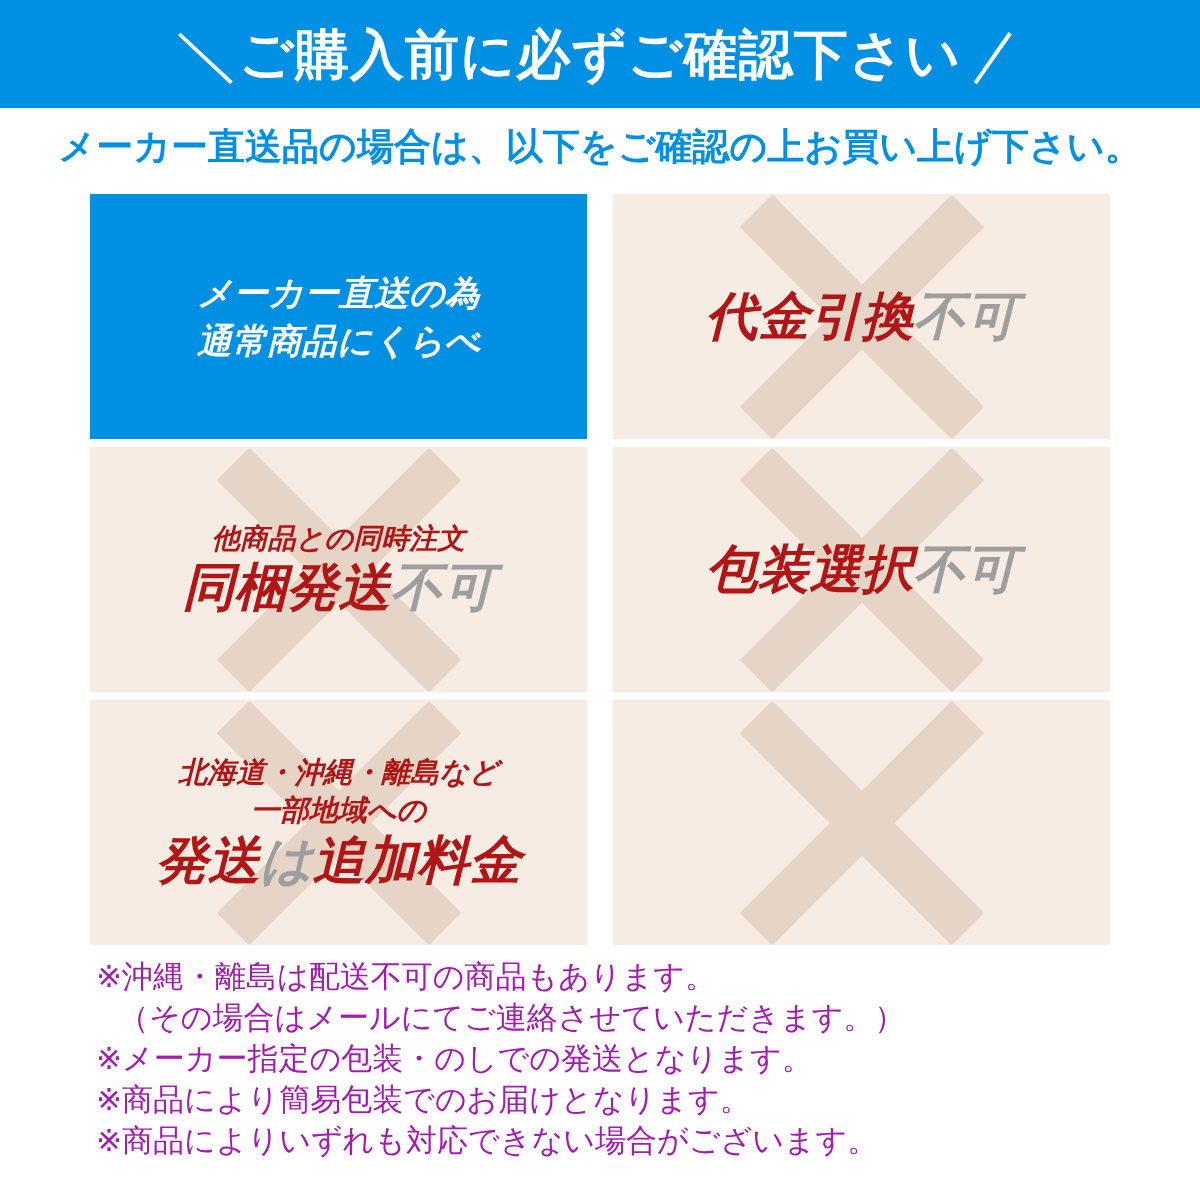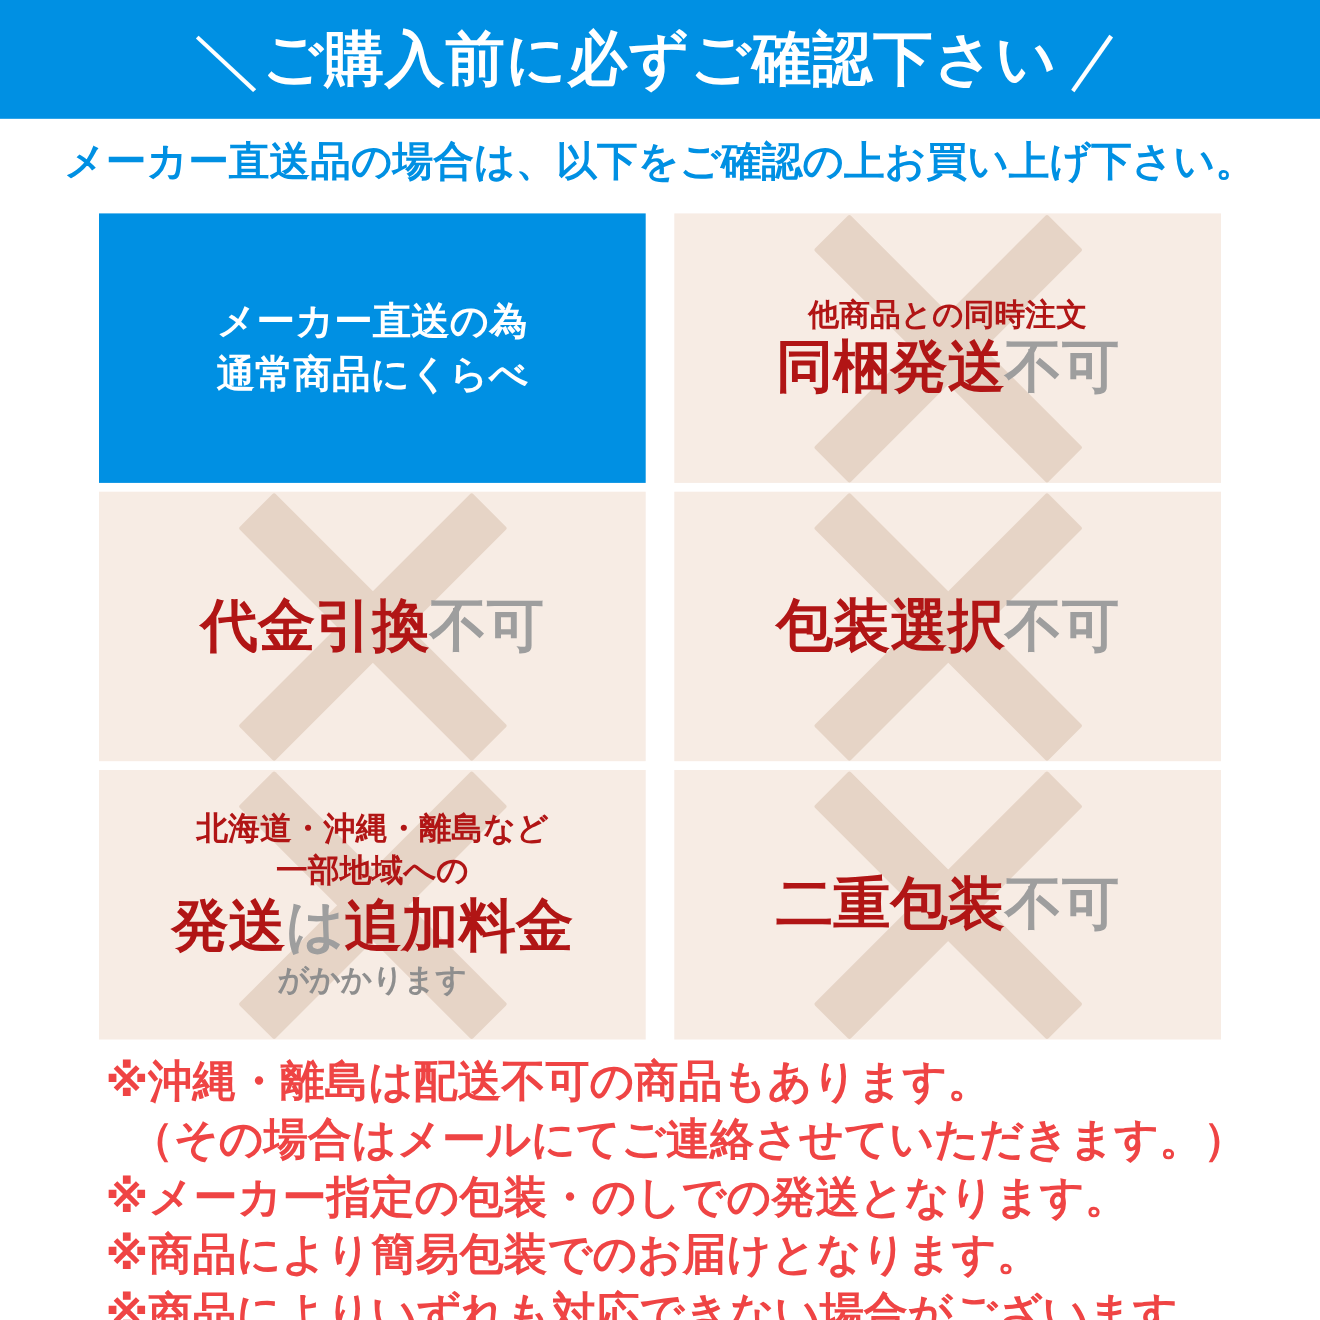--- a/index.html
+++ b/index.html
@@ -55,20 +55,21 @@
 
   
   .grid {
     width: 1020px;
     margin: 0 auto;
     display: grid;
     grid-template-columns: 497px 497px;
     grid-auto-rows: 245px;
     column-gap: 26px;
     row-gap: 8px;
+    font-style: italic;
   }
   .card {
     position: relative;
     background: #f7ece4;
     display: flex;
     flex-direction: column;
     align-items: center;
     justify-content: center;
     overflow: hidden;
     text-align: center;
@@ -145,23 +146,23 @@
   }
 
   
   .notes {
     width: 1020px;
     margin: 12px auto 0 auto;
     padding-left: 6px;
     box-sizing: border-box;
   }
   .note {
-    color: #ef4444;
-    font-size: 40px;
-    font-weight: 700;
+    color: #a21caf;
+    font-size: 31px;
+    font-weight: 400;
     line-height: 1.32;
     white-space: nowrap;
   }
   .note.indent {
     padding-left: 22px;
   }
 </style>
 </head>
 <body>
 
@@ -181,35 +182,35 @@
       <div class="t-white">通常商品にくらべ</div>
     </div>
   </div>
 
   <div class="card">
     <div class="xmark">
         <span class="a"></span>
         <span class="b"></span>
       </div>
     <div class="content">
+      <div class="t-big-red">
+        <span>代金引換</span><span class="t-gray">不可</span>
+      </div>
+    </div>
+  </div>
+
+  <div class="card">
+    <div class="xmark">
+        <span class="a"></span>
+        <span class="b"></span>
+      </div>
+    <div class="content">
       <div class="t-small-red">他商品との同時注文</div>
       <div class="t-big-red">
         <span>同梱発送</span><span class="t-gray">不可</span>
-      </div>
-    </div>
-  </div>
-
-  <div class="card">
-    <div class="xmark">
-        <span class="a"></span>
-        <span class="b"></span>
-      </div>
-    <div class="content">
-      <div class="t-big-red">
-        <span>代金引換</span><span class="t-gray">不可</span>
       </div>
     </div>
   </div>
 
   <div class="card">
     <div class="xmark">
         <span class="a"></span>
         <span class="b"></span>
       </div>
     <div class="content">
@@ -223,33 +224,29 @@
     <div class="xmark">
         <span class="a"></span>
         <span class="b"></span>
       </div>
     <div class="content">
       <div class="t-lead-small">北海道・沖縄・離島など</div>
       <div class="t-lead-small">一部地域への</div>
       <div class="t-big-red">
         <span>発送</span><span class="t-gray">は</span><span>追加料金</span>
       </div>
-      <div class="t-mid-gray">がかかります</div>
-    </div>
-  </div>
-
-  <div class="card">
-    <div class="xmark">
-        <span class="a"></span>
-        <span class="b"></span>
-      </div>
-    <div class="content">
-      <div class="t-big-red">
-        <span>二重包装</span><span class="t-gray">不可</span>
-      </div>
+    </div>
+  </div>
+
+  <div class="card">
+    <div class="xmark">
+        <span class="a"></span>
+        <span class="b"></span>
+      </div>
+    <div class="content">
     </div>
   </div>
 
 </div>
 
 <div class="notes">
   <div class="note">※沖縄・離島は配送不可の商品もあります。</div>
   <div class="note indent">（その場合はメールにてご連絡させていただきます。）</div>
   <div class="note">※メーカー指定の包装・のしでの発送となります。</div>
   <div class="note">※商品により簡易包装でのお届けとなります。</div>

